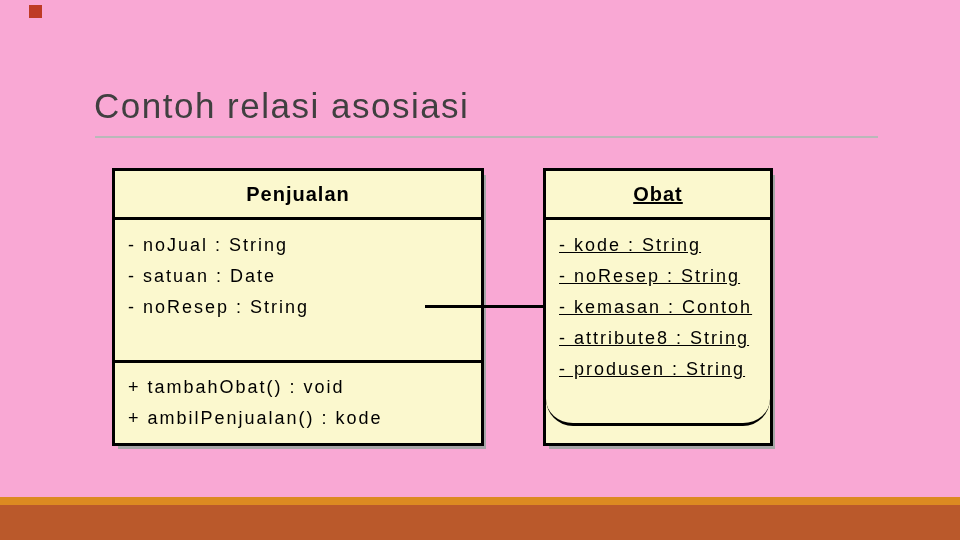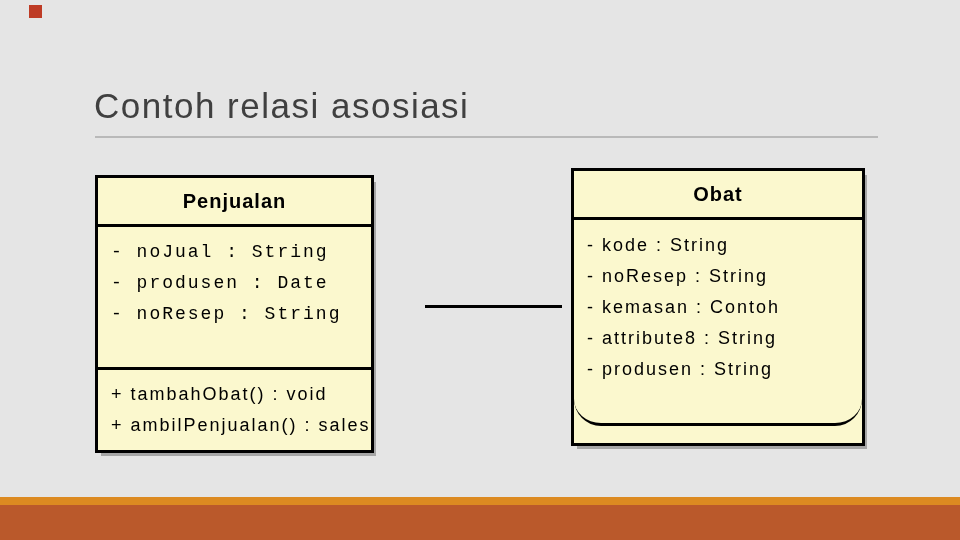--- a/index.html
+++ b/index.html
@@ -1,19 +1,19 @@
 <!DOCTYPE html>
 <html style="--accent-square: #BE3B25; --band-thin: #DC8A21; --band-thick: #BA592B; --class-fill: #FBF8CE; --class-border: #000000; --title-text: #404040; --divider: #B9B9B9;"><head>
 <meta charset="utf-8">
 <style>
   html,body{margin:0;padding:0;}
   .slide{
     position:relative;
     width:960px;height:540px;
-    background:#e5e5e5;
+    background:#f9a8d4;
     overflow:hidden;
     font-family:"Liberation Sans", sans-serif;
   }
   .accent-square{
     position:absolute;left:29px;top:5px;width:13px;height:13px;
     background:var(--accent-square,#BE3B25);
   }
   .slide-title{
     position:absolute;left:94px;top:84px;margin:0;
     font-size:35px;font-weight:400;letter-spacing:1.5px;
@@ -25,33 +25,33 @@
     background:var(--divider,#B9B9B9);
   }
   .uml-class{
     position:absolute;top:168px;height:278px;box-sizing:border-box;
     background:var(--class-fill,#FBF8CE);
     border:3px solid var(--class-border,#000000);
     box-shadow:4px 5px 0 -2px #a6a6a6;
     display:flex;flex-direction:column;
     color:#000;
   }
-  .uml-class.penjualan{left:95px;width:279px;margin-top:7px;}
-  .uml-class.obat{left:571px;width:294px;}
+  .uml-class.penjualan{left:112px;width:372px;}
+  .uml-class.obat{left:543px;width:230px;text-decoration:underline;}
   .uml-name{
     height:46px;line-height:46px;flex:none;
     border-bottom:3px solid var(--class-border,#000000);
     text-align:center;font-weight:bold;font-size:20px;letter-spacing:1px;
   }
   .uml-attrs{
     flex:none;box-sizing:content-box;
     border-bottom:3px solid var(--class-border,#000000);
     padding:10px 4px 0 13px;overflow:hidden;
   }
-  .penjualan .uml-attrs{height:130px;font-family:Liberation Mono, monospace;}
+  .penjualan .uml-attrs{height:130px;}
   .obat .uml-attrs{height:193px;border-radius:27px;}
   .uml-methods{flex:1;padding:9px 4px 0 13px;overflow:hidden;}
   .uml-line{
     font-size:18px;line-height:31px;letter-spacing:2px;white-space:nowrap;
   }
   .assoc-line{
     position:absolute;left:425px;top:305px;width:137px;height:3px;
     background:var(--class-border,#000000);
   }
   .band{position:absolute;left:0;width:960px;}
@@ -66,26 +66,26 @@
   <div class="accent-square"></div>
 
   <h1 class="slide-title">Contoh relasi asosiasi</h1>
 
   <div class="title-rule"></div>
 
   <div class="uml-class penjualan">
     <div class="uml-name">Penjualan</div>
     <div class="uml-attrs">
         <div class="uml-line">- noJual : String</div>
-        <div class="uml-line">- produsen : Date</div>
+        <div class="uml-line">- satuan : Date</div>
         <div class="uml-line">- noResep : String</div>
       </div>
     <div class="uml-methods">
         <div class="uml-line">+ tambahObat() : void</div>
-        <div class="uml-line">+ ambilPenjualan() : sales</div>
+        <div class="uml-line">+ ambilPenjualan() : kode</div>
       </div>
   </div>
 
   <div class="assoc-line"></div>
 
   <div class="uml-class obat">
     <div class="uml-name">Obat</div>
     <div class="uml-attrs">
         <div class="uml-line">- kode : String</div>
         <div class="uml-line">- noResep : String</div>

